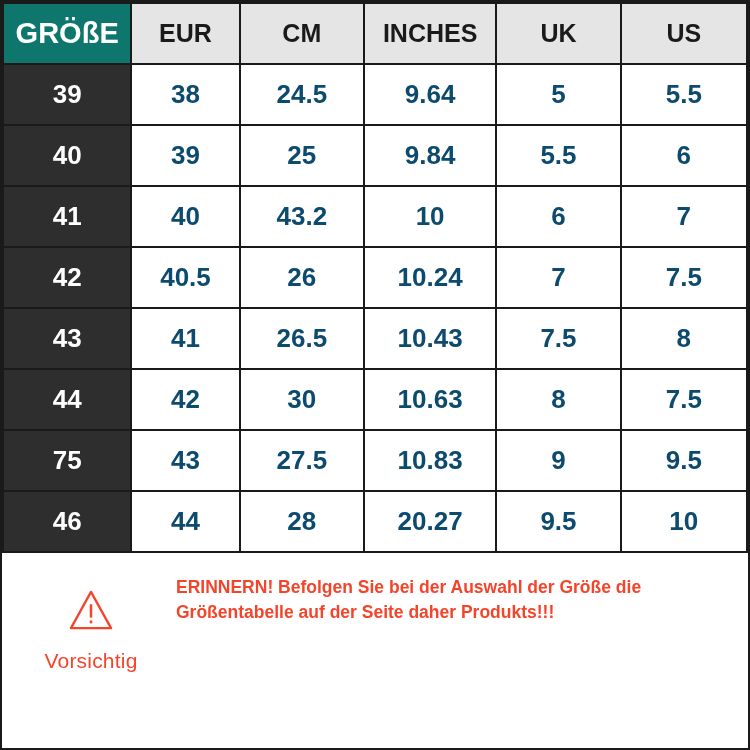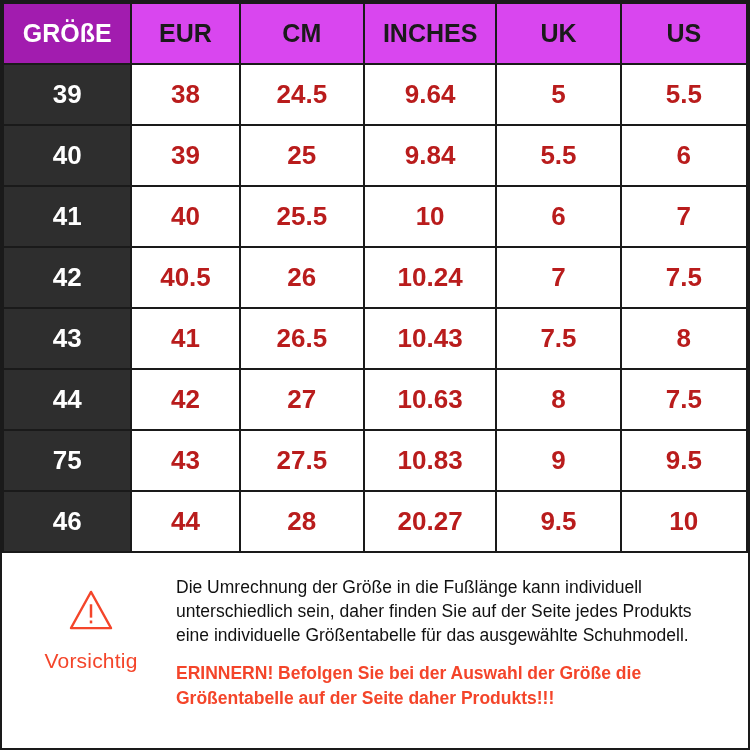--- a/index.html
+++ b/index.html
@@ -39,38 +39,38 @@
   }
   
   col.c0 { width: 128px; }
   col.c1 { width: 108px; }
   col.c2 { width: 124px; }
   col.c3 { width: 132px; }
   col.c4 { width: 124px; }
   col.c5 { width: 126px; }
 
   thead th {
-    background: #d946ef;
+    background: #e5e5e5;
     color: #1a1a1a;
     font-size: 26px;
     height: 74px;
   }
   thead th.head-first {
-    background: #a21caf;
+    background: #0f766e;
     color: #ffffff;
-    font-size: 25px;
+    font-size: 29px;
   }
   tbody td.rowhead {
     background: #2e2e2e;
     color: #ffffff;
     font-size: 26px;
   }
   tbody td.cell {
     background: #ffffff;
-    color: #b91c1c;
+    color: #0c4a6e;
     font-size: 26px;
   }
 
   .note {
     flex: 1;
     display: flex;
     align-items: flex-start;
     padding: 14px 10px 0 10px;
     box-sizing: border-box;
   }
@@ -153,21 +153,21 @@
         <td class="rowhead">40</td>
         <td class="cell">39</td>
         <td class="cell">25</td>
         <td class="cell">9.84</td>
         <td class="cell">5.5</td>
         <td class="cell">6</td>
       </tr>
       <tr>
         <td class="rowhead">41</td>
         <td class="cell">40</td>
-        <td class="cell">25.5</td>
+        <td class="cell">43.2</td>
         <td class="cell">10</td>
         <td class="cell">6</td>
         <td class="cell">7</td>
       </tr>
       <tr>
         <td class="rowhead">42</td>
         <td class="cell">40.5</td>
         <td class="cell">26</td>
         <td class="cell">10.24</td>
         <td class="cell">7</td>
@@ -177,21 +177,21 @@
         <td class="rowhead">43</td>
         <td class="cell">41</td>
         <td class="cell">26.5</td>
         <td class="cell">10.43</td>
         <td class="cell">7.5</td>
         <td class="cell">8</td>
       </tr>
       <tr>
         <td class="rowhead">44</td>
         <td class="cell">42</td>
-        <td class="cell">27</td>
+        <td class="cell">30</td>
         <td class="cell">10.63</td>
         <td class="cell">8</td>
         <td class="cell">7.5</td>
       </tr>
       <tr>
         <td class="rowhead">75</td>
         <td class="cell">43</td>
         <td class="cell">27.5</td>
         <td class="cell">10.83</td>
         <td class="cell">9</td>
@@ -211,18 +211,17 @@
   <div class="note">
     <div class="warn-box">
       <svg class="warn-icon" viewBox="0 0 48 44">
         <path d="M24 3 L45 41 L3 41 Z" fill="none" stroke="#f4452a" stroke-width="2.4" stroke-linejoin="round"></path>
         <rect x="22.7" y="16" width="2.6" height="14" fill="#f4452a"></rect>
         <rect x="22.7" y="33" width="2.6" height="3" fill="#f4452a"></rect>
       </svg>
       <div class="warn-label">Vorsichtig</div>
     </div>
     <div class="note-text">
-      <p class="note-p">Die Umrechnung der Größe in die Fußlänge kann individuell unterschiedlich sein, daher finden Sie auf der Seite jedes Produkts eine individuelle Größentabelle für das ausgewählte Schuhmodell.</p>
       <p class="note-warn">ERINNERN! Befolgen Sie bei der Auswahl der Größe die Größentabelle auf der Seite daher Produkts!!!</p>
     </div>
   </div>
 
 </div>
 
 </body></html>

